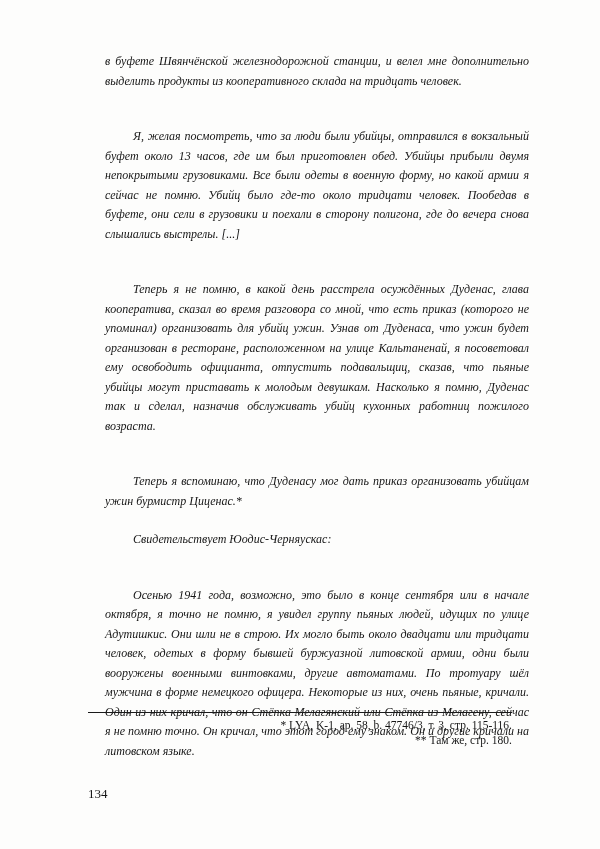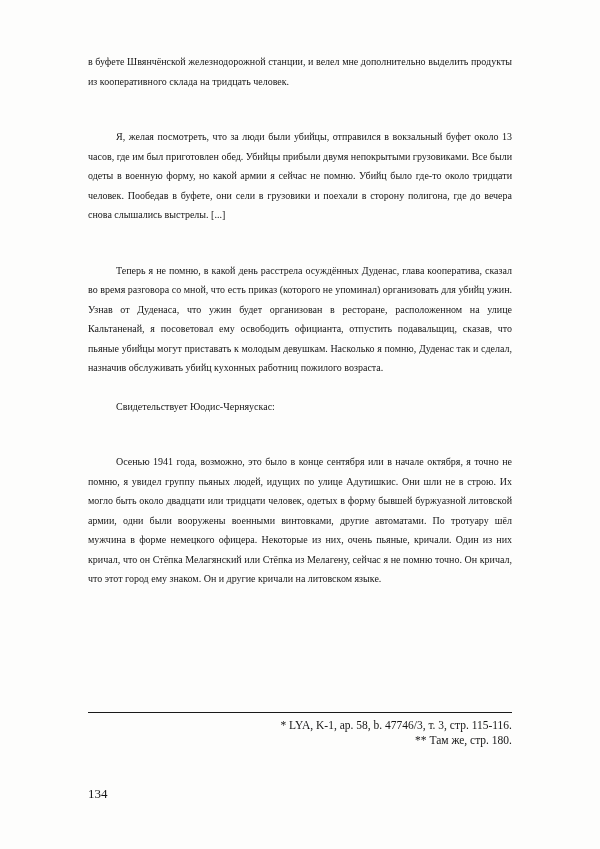--- a/index.html
+++ b/index.html
@@ -13,24 +13,25 @@
     height: 849px;
     margin: 0 auto;
     background: #fdfdfc;
     box-shadow: 0 0 4px rgba(0,0,0,0.25);
     font-family: "Liberation Serif", "DejaVu Serif", serif;
     color: #161616;
     overflow: hidden;
   }
   .text-block {
     position: absolute;
-    left: 88px;
+    left: 105px;
     width: 424px;
     top: 52px;
-    font-size: 10px;
+    font-style: italic;
+    font-size: 12px;
     line-height: 19.5px;
     text-align: justify;
   }
   .text-block p {
     margin: 0;
     padding: 0;
   }
   .text-block p.indent {
     text-indent: 28px;
     margin-top: 36px;
@@ -68,20 +69,21 @@
 </style>
 </head>
 <body>
 
 <div class="sheet">
 
   <main class="text-block">
       <p class="cont">в буфете Швянчёнской железнодорожной станции, и велел мне дополнительно выделить продукты из кооперативного склада на тридцать человек.</p>
       <p class="indent">Я, желая посмотреть, что за люди были убийцы, отправился в вокзальный буфет около 13 часов, где им был приготовлен обед. Убийцы прибыли двумя непокрытыми грузовиками. Все были одеты в военную форму, но какой армии я сейчас не помню. Убийц было где-то около тридцати человек. Пообедав в буфете, они сели в грузовики и поехали в сторону полигона, где до вечера снова слышались выстрелы. [...]</p>
       <p class="indent">Теперь я не помню, в какой день расстрела осуждённых Дуденас, глава кооператива, сказал во время разговора со мной, что есть приказ (которого не упоминал) организовать для убийц ужин. Узнав от Дуденаса, что ужин будет организован в ресторане, расположенном на улице Кальтаненай, я посоветовал ему освободить официанта, отпустить подавальщиц, сказав, что пьяные убийцы могут приставать к молодым девушкам. Насколько я помню, Дуденас так и сделал, назначив обслуживать убийц кухонных работниц пожилого возраста.</p>
+      <p class="indent">Теперь я вспоминаю, что Дуденасу мог дать приказ организовать убийцам ужин бурмистр Циценас.*</p>
       <p class="indent gap">Свидетельствует Юодис-Черняускас:</p>
       <p class="indent">Осенью 1941 года, возможно, это было в конце сентября или в начале октября, я точно не помню, я увидел группу пьяных людей, идущих по улице Адутишкис. Они шли не в строю. Их могло быть около двадцати или тридцати человек, одетых в форму бывшей буржуазной литовской армии, одни были вооружены военными винтовками, другие автоматами. По тротуару шёл мужчина в форме немецкого офицера. Некоторые из них, очень пьяные, кричали. Один из них кричал, что он Стёпка Мелагянский или Стёпка из Мелагену, сейчас я не помню точно. Он кричал, что этот город ему знаком. Он и другие кричали на литовском языке.</p>
     </main>
 
   <div class="footnote-area">
     <div class="footnote-rule"></div>
     <div class="footnotes">
         <p>* LYA, K-1, ap. 58, b. 47746/3, т. 3, стр. 115-116.</p>
         <p>** Там же, стр. 180.</p>
       </div>

